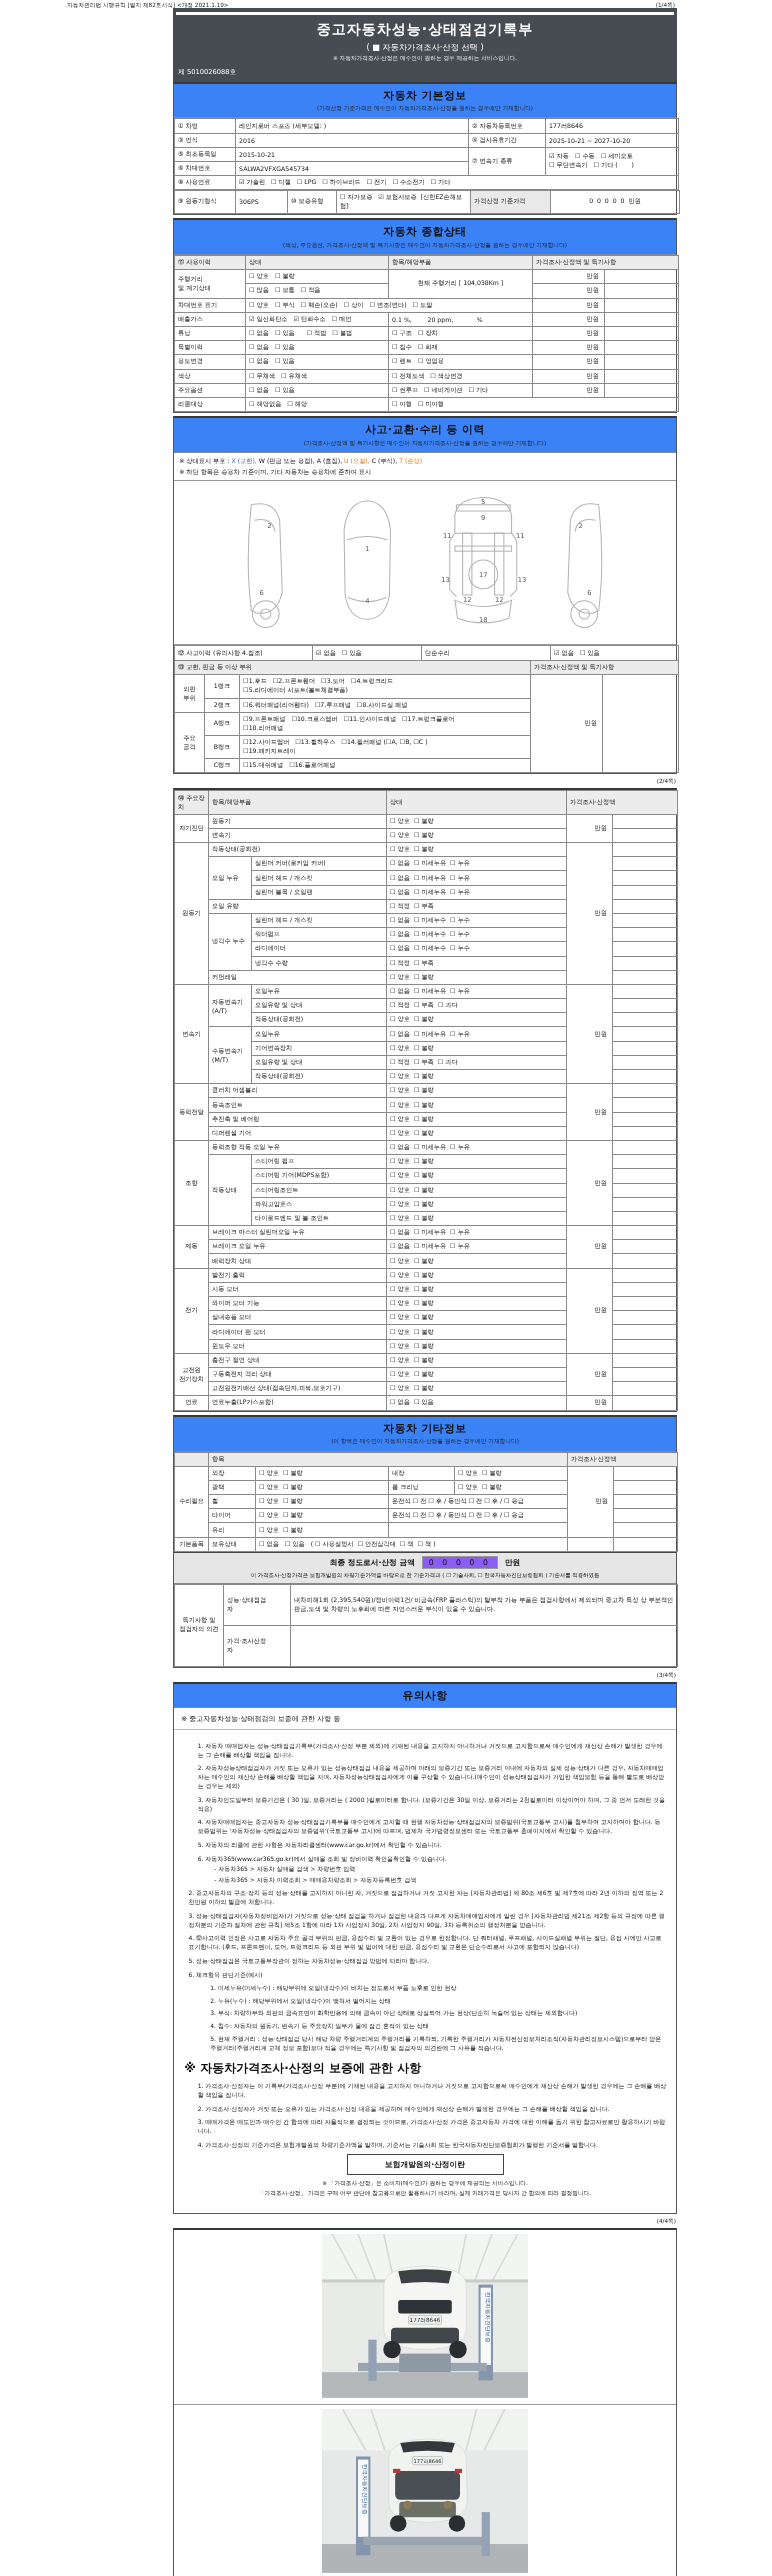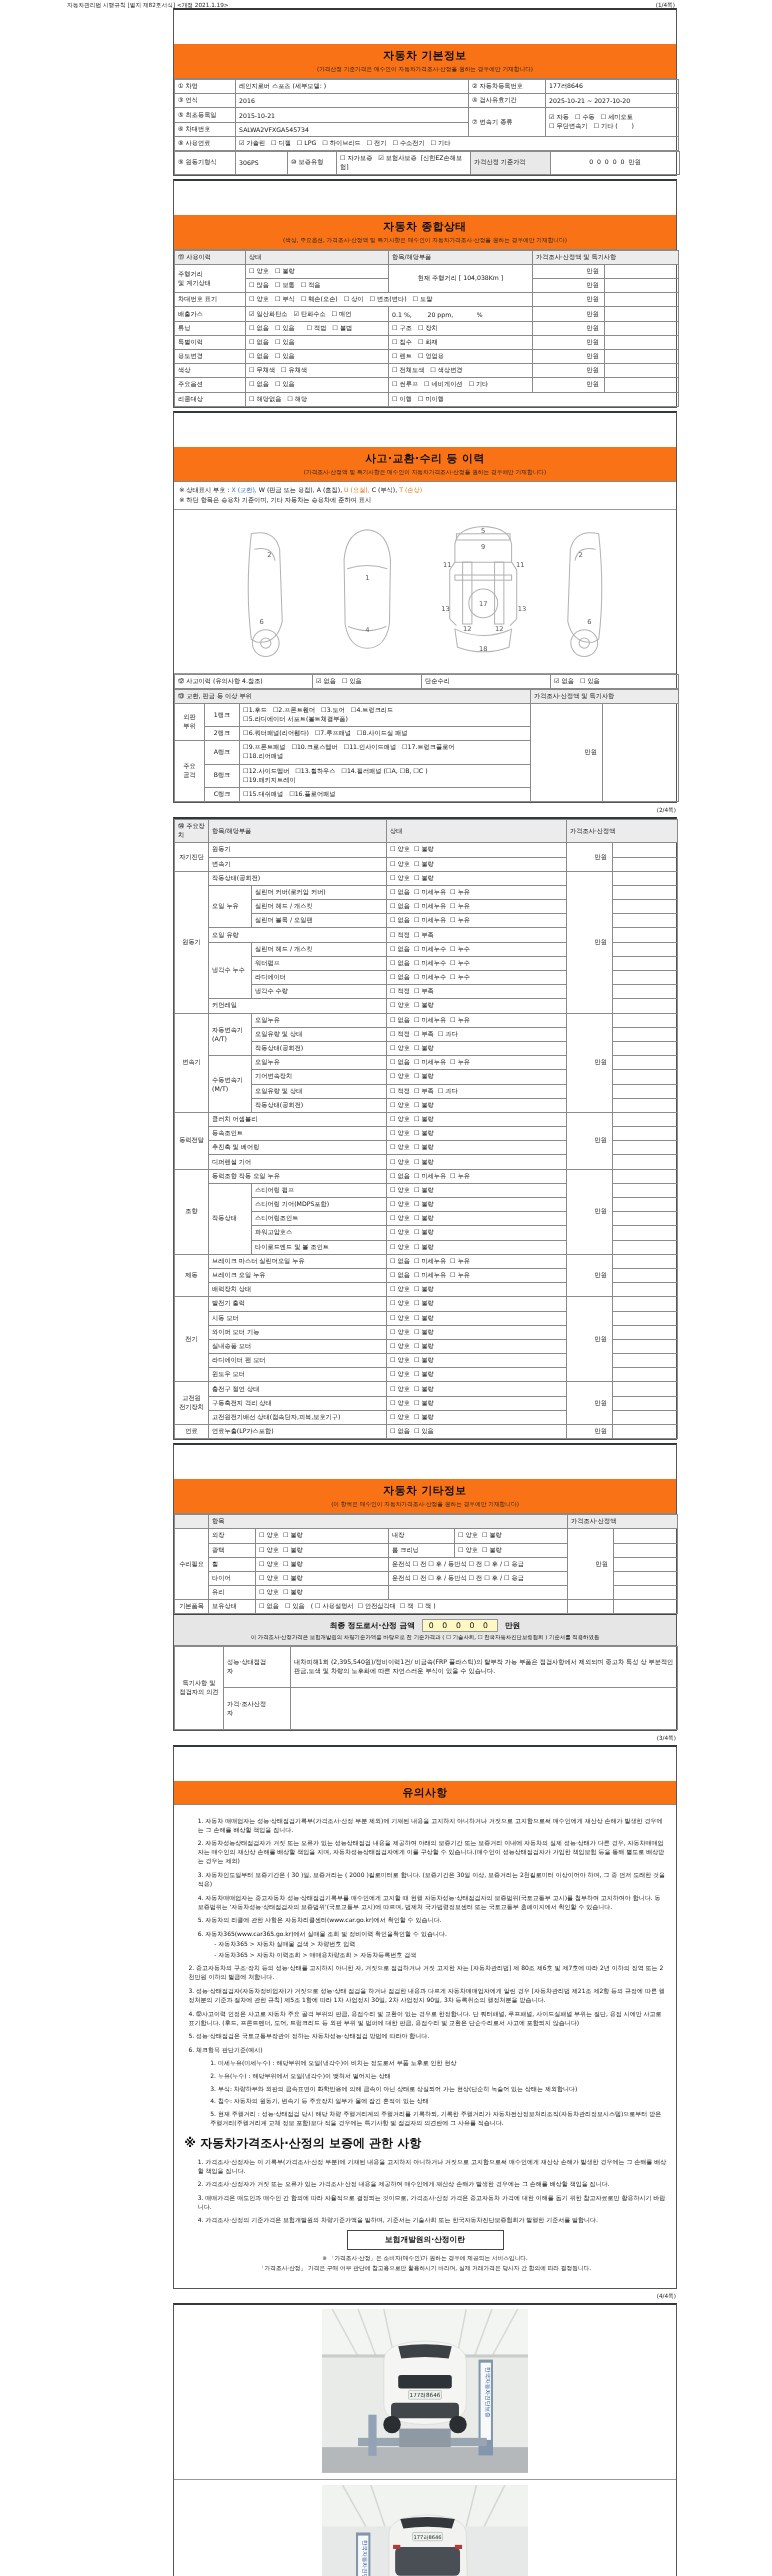--- a/index.html
+++ b/index.html
@@ -10,21 +10,21 @@
   .col{position:absolute;top:8.2px;left:173px;width:504px;}
   
   .band{background:#474c52;color:#fff;padding:2.1px 0 3.1px 0;}
   .stripe{height:3.6px;background:#fff;margin:1.5px 3.1px 5.2px 3.1px;}
   .band-title{text-align:center;font-size:14px;font-weight:bold;letter-spacing:1px;}
   .band-sub{text-align:center;font-size:8.2px;margin-top:3.1px;}
   .band-note{text-align:center;font-size:5.7px;margin-top:2.6px;color:#eee;}
   .band-docno{font-size:6.7px;padding:5.2px 0 1px 5.2px;}
   
   .sect{border:1px solid #555;border-top:2.6px solid #34383d;margin-bottom:3.1px;background:#fff;}
-  .shead{background:#f97316;border-bottom:0.5px solid #888;padding:5.2px 2.1px 4.1px 2.1px;margin-top:34px;}
+  .shead{background:#3b82f6;border-bottom:0.5px solid #888;padding:5.2px 2.1px 4.1px 2.1px;}
   .st{text-align:center;font-size:10.8px;font-weight:bold;letter-spacing:0.5px;}
   .ss{text-align:center;font-size:5.7px;margin-top:2.6px;color:#222;}
   table{border-collapse:collapse;width:100%;table-layout:fixed;}
   td,th{border:0.5px solid #8a8a8a;font-size:6.2px;font-weight:normal;padding:2.1px 3.1px;
         vertical-align:middle;white-space:pre-wrap;word-break:break-all;text-align:left;}
   th.hd{background:#ececec;}
   .ac{text-align:center;}
   .won{text-align:right;padding-right:5.2px;}
   .hl{background:#e9e9e9;}
   tr{height:14px;}
@@ -41,36 +41,43 @@
   .ni3{margin:3.6px 0 3.6px 27px;}
   .nsub{margin:1.5px 0 1.5px 31px;}
   .nh2{margin:7.2px 0 3.1px 1px;font-size:12px;font-weight:bold;}
   
   .pbox{border:0.5px solid #444;width:155px;margin:5.2px auto 4.1px auto;text-align:center;
         padding:3.6px 0;font-size:7.7px;font-weight:bold;background:#fff;}
   .pnotes{text-align:center;font-size:5.7px;line-height:1.7;padding-bottom:6.2px;}
   
   .final{border-top:1px solid #444;border-bottom:0.5px solid #888;background:#e6e6e6;padding:3.1px 0 4.1px 0;}
   .finrow{text-align:center;font-size:7.7px;font-weight:bold;}
-  .amount{display:inline-block;border:0.5px solid #999;background:#fef9c3;padding:1px 6.2px;
+  .amount{display:inline-block;border:0.5px solid #999;background:#8b5cf6;padding:1px 6.2px;
           margin:0 4.1px;letter-spacing:3.1px;font-weight:normal;}
   .finnote{text-align:center;font-size:5.4px;margin-top:2.6px;font-weight:normal;}
   
   .photo-wrap{padding:4.1px 0;border-bottom:0.5px solid #999;text-align:center;}
 </style>
 </head>
 <body>
 
 <div class="topmeta">
   <span>자동차관리법 시행규칙 [별지 제82호서식] &lt;개정 2021.1.19&gt;</span>
   <span>(1/4쪽)</span>
 </div>
 
 <div class="col">
 
+  <div class="band">
+    <div class="stripe"></div>
+    <div class="band-title">중고자동차성능·상태점검기록부</div>
+    <div class="band-sub">( ■ 자동차가격조사·산정 선택 )</div>
+    <div class="band-note">※ 자동차가격조사·산정은 매수인이 원하는 경우 제공하는 서비스입니다.</div>
+    <div class="band-docno">제 5010026088호</div>
+  </div>
 
   <div class="sect">
     <div class="shead">
       <div class="st">자동차 기본정보</div>
       <div class="ss">(가격산정 기준가격은 매수인이 자동차가격조사·산정을 원하는 경우에만 기재합니다)</div>
     </div>
     <table>
       <colgroup>
           <col style="width:61px">
           <col style="width:233px">
@@ -705,20 +712,21 @@
       </tr>
     </tbody>
       </table>
   </div>
   <div class="pagemark">(3/4쪽)</div>
 
   <div class="sect">
     <div class="shead">
       <div class="st">유의사항</div>
     </div>
+    <div class="nhead">※ 중고자동차성능·상태점검의 보증에 관한 사항 등</div>
     <div class="nbody">
       <p class="ni">1.  자동차 매매업자는 성능·상태점검기록부(가격조사·산정 부분 제외)에 기재된 내용을 고지하지 아니하거나 거짓으로 고지함으로써 매수인에게 재산상 손해가 발생한 경우에는 그 손해를 배상할 책임을 집니다.</p>
       <p class="ni">2.  자동차성능상태점검자가 거짓 또는 오류가 있는 성능상태점검 내용을 제공하여 아래의 보증기간 또는 보증거리 이내에 자동차의 실제 성능·상태가 다른 경우, 자동차매매업자는 매수인의 재산상 손해를 배상할 책임을 지며, 자동차성능상태점검자에게 이를 구상할 수 있습니다.(매수인이 성능상태점검자가 가입한 책임보험 등을 통해 별도로 배상받는 경우는 제외)</p>
       <p class="ni">3.  자동차인도일부터 보증기간은 ( 30 )일, 보증거리는 ( 2000 )킬로미터로 합니다. (보증기간은 30일 이상, 보증거리는 2천킬로미터 이상이어야 하며, 그 중 먼저 도래한 것을 적용)</p>
       <p class="ni">4.  자동차매매업자는 중고자동차 성능·상태점검기록부를 매수인에게 고지할 때 현행 자동차성능·상태점검자의 보증범위(국토교통부 고시)를 첨부하여 고지하여야 합니다. 동 보증범위는 '자동차성능·상태점검자의 보증범위'(국토교통부 고시)에 따르며, 법제처 국가법령정보센터 또는 국토교통부 홈페이지에서 확인할 수 있습니다.</p>
       <p class="ni">5.  자동차의 리콜에 관한 사항은 자동차리콜센터(www.car.go.kr)에서 확인할 수 있습니다.</p>
       <p class="ni" style="margin-bottom:1px">6.  자동차365(www.car365.go.kr)에서 실매물 조회 및 정비이력 확인을확인할 수 있습니다.</p>
       <p class="nsub">- 자동차365 &gt; 자동차 실매물 검색 &gt; 차량번호 입력</p>
       <p class="nsub">- 자동차365 &gt; 자동차 이력조회 &gt; 매매용차량조회 &gt; 자동차등록번호 검색</p>
       <p class="ni2">2.  중고자동차의 구조·장치 등의 성능·상태를 고지하지 아니한 자, 거짓으로 점검하거나 거짓 고지한 자는 [자동차관리법] 제 80조 제6호 및 제7호에 따라 2년 이하의 징역 또는 2천만원 이하의 벌금에 처합니다.</p>

